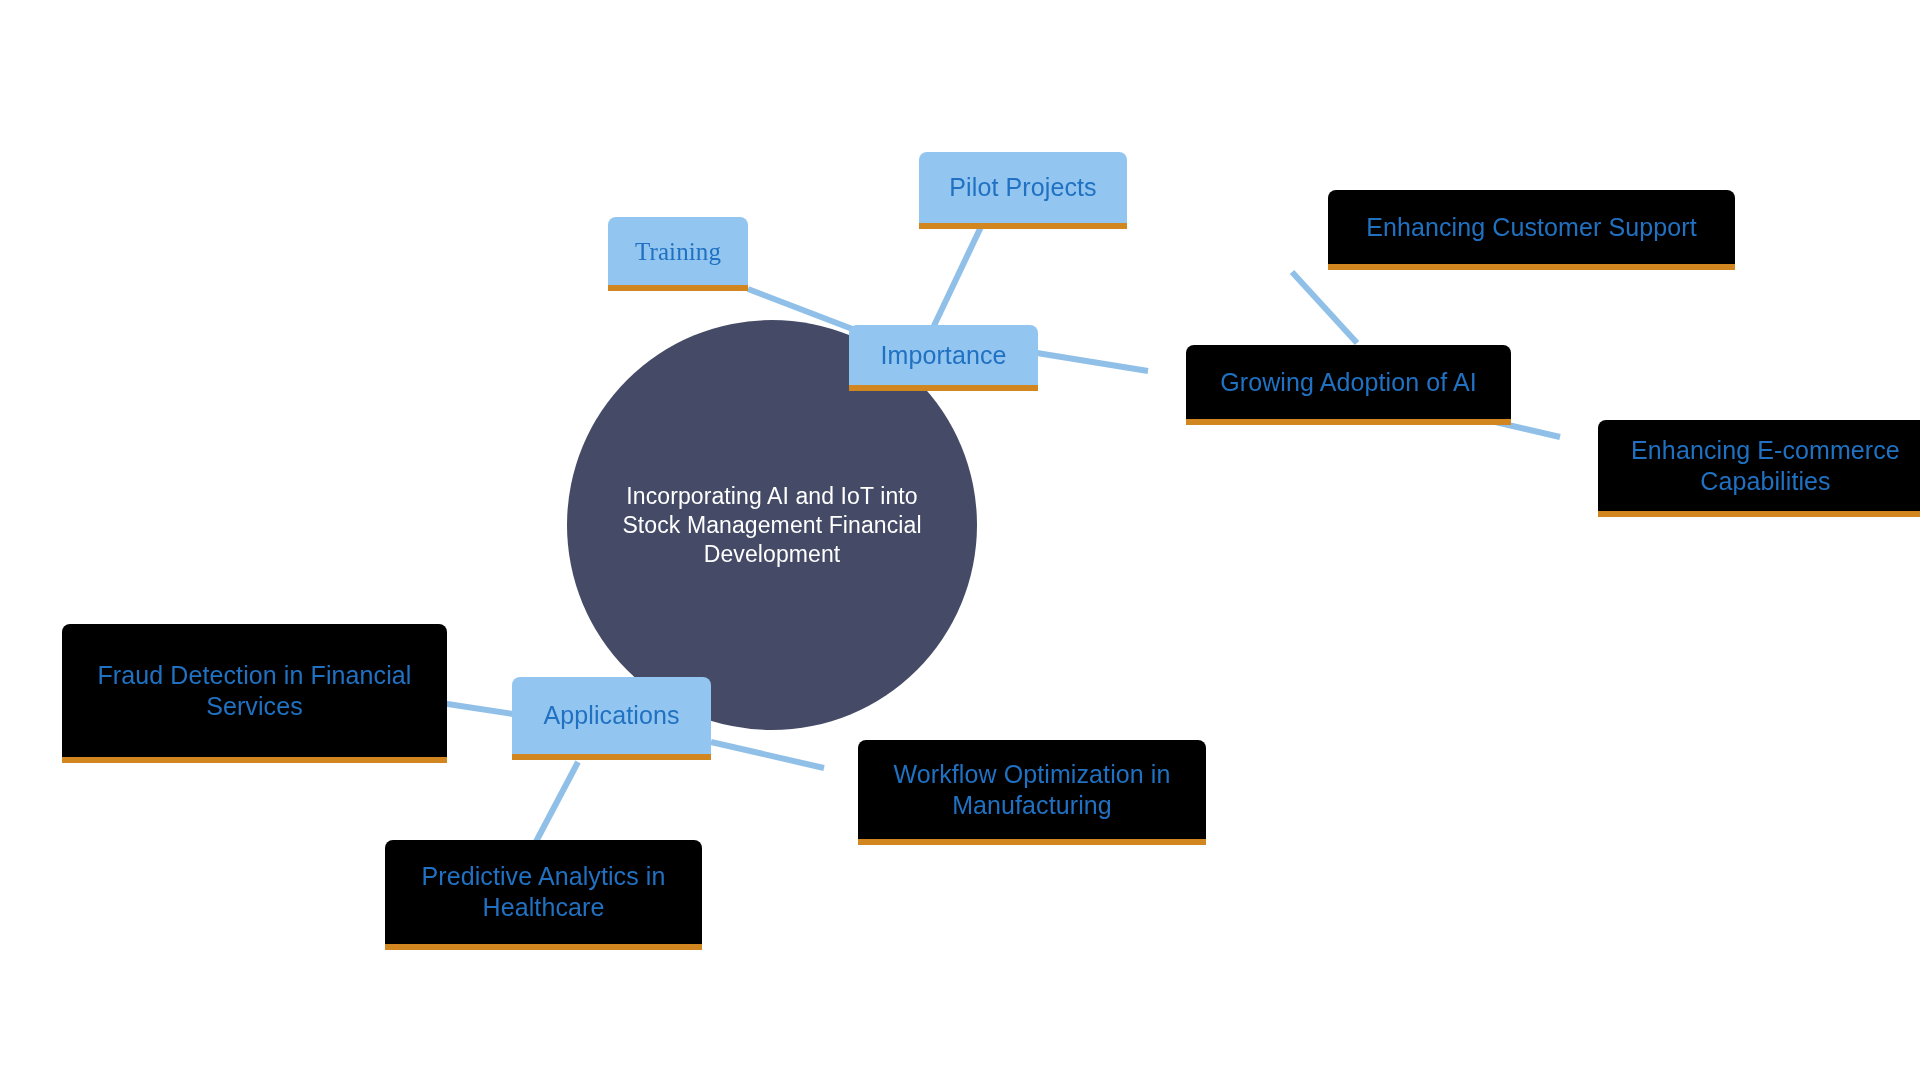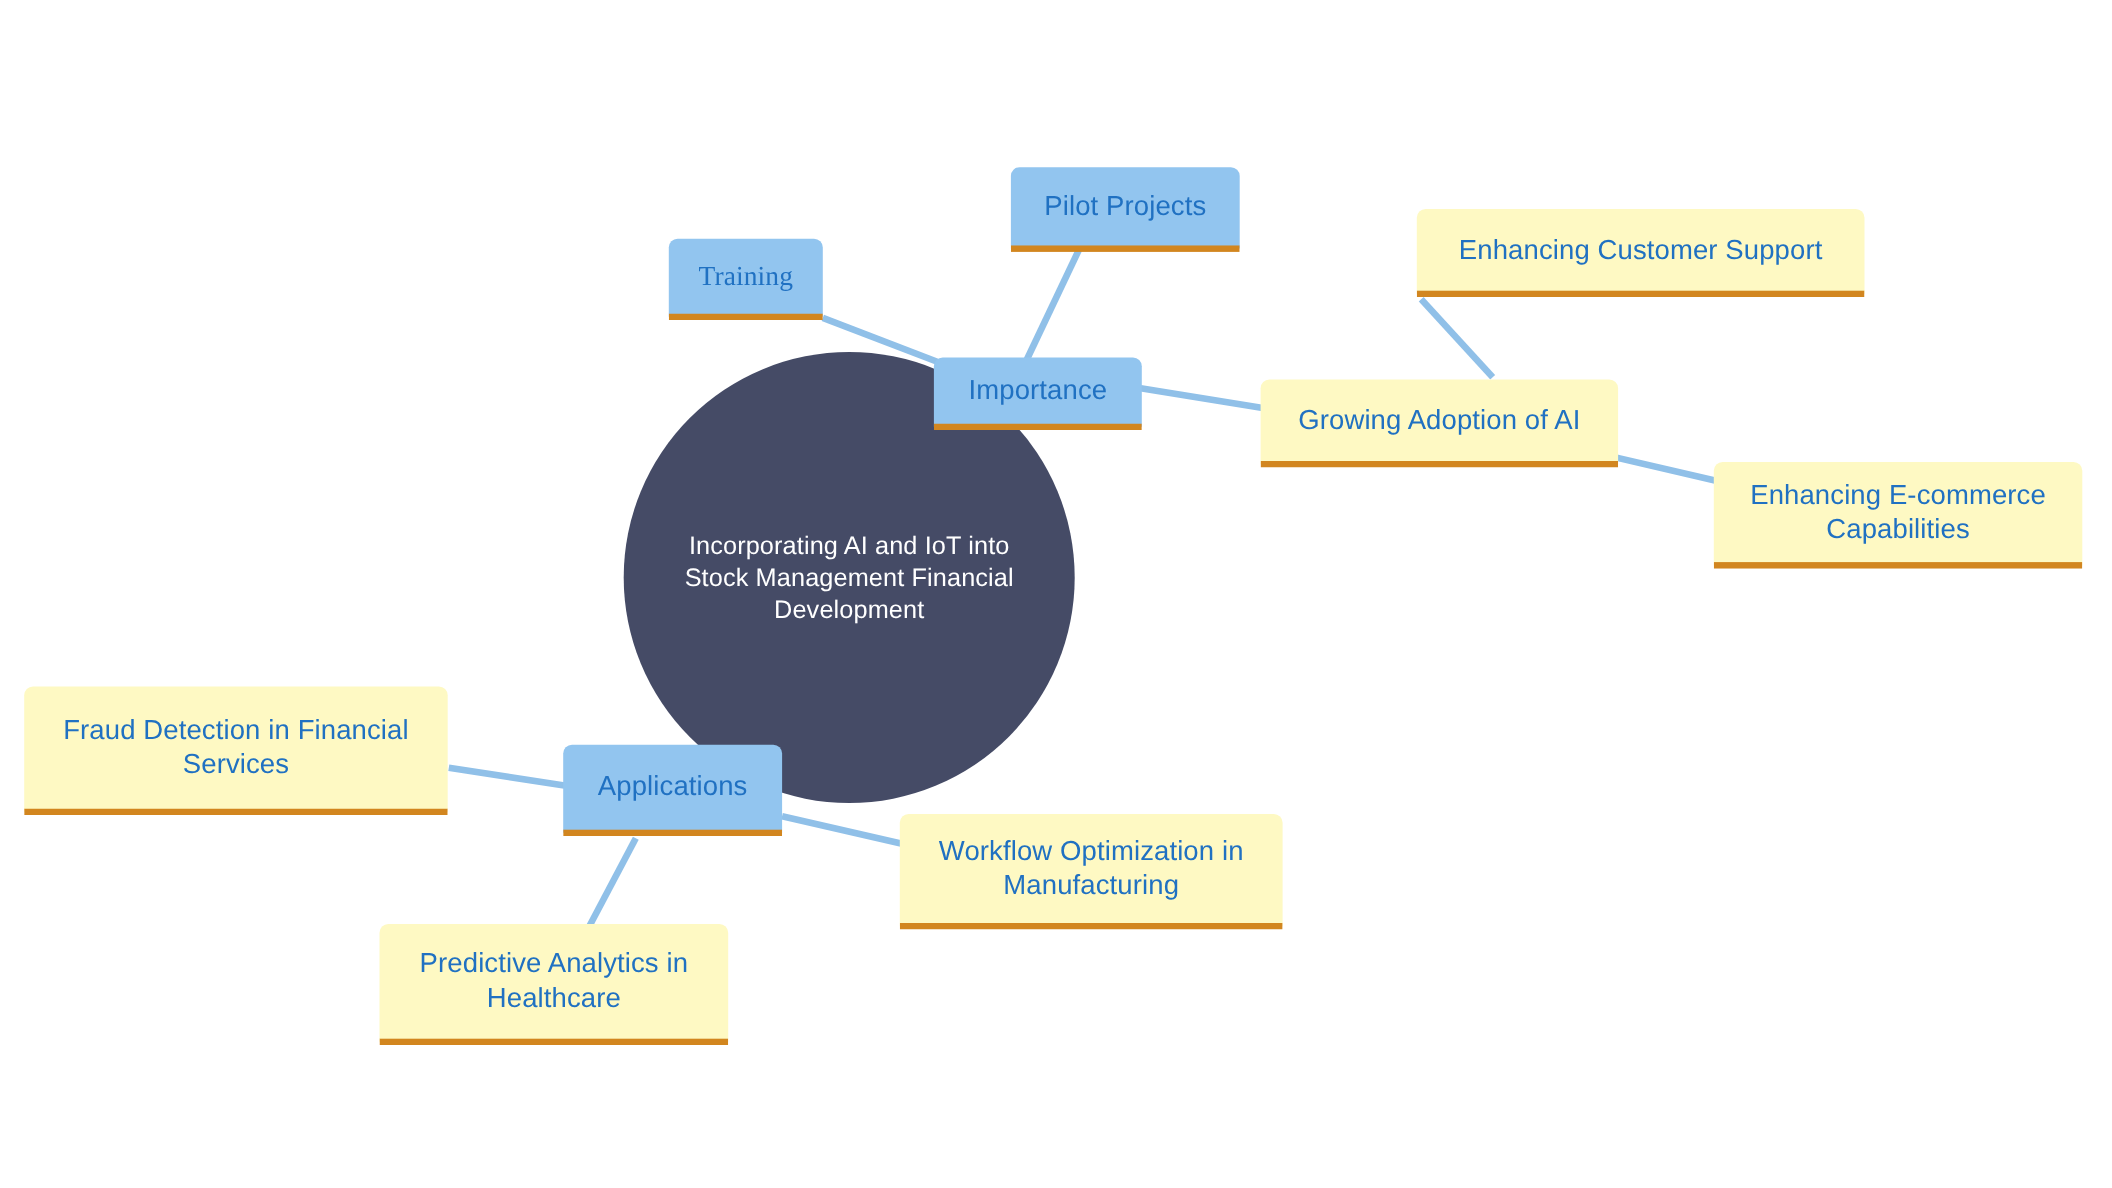--- a/index.html
+++ b/index.html
@@ -59,21 +59,21 @@
     z-index: 4;
   }
   .node-label {
     color: #2071c2;
     font-size: 25px;
     line-height: 31px;
     text-align: center;
     padding: 0 14px;
     letter-spacing: 0.1px;
   }
-  .node-l2 { background: #fef9c3; }
+  .node-l2 { background: #000000; margin-left: 40px; }
 </style>
 </head>
 <body>
 
 <div id="canvas">
 
   <svg id="edge-layer" viewBox="0 0 1920 1080" width="1920" height="1080">
     <g stroke="#90c0e8" stroke-width="6" fill="none" stroke-linecap="butt">
 
       <line x1="748" y1="289" x2="855" y2="330"></line>
@@ -119,21 +119,21 @@
   </div>
 
   <div class="node node-l2" style="left:1558px; top:420px; width:335px; height:97px;">
     <span class="node-label">Enhancing E-commerce Capabilities</span>
   </div>
 
   <div class="node" style="left:512px; top:677px; width:199px; height:83px;">
     <span class="node-label">Applications</span>
   </div>
 
-  <div class="node node-l2" style="left:22px; top:624px; width:385px; height:117px;">
+  <div class="node node-l2" style="left:22px; top:624px; width:385px; height:139px;">
     <span class="node-label">Fraud Detection in Financial Services</span>
   </div>
 
   <div class="node node-l2" style="left:345px; top:840px; width:317px; height:110px;">
     <span class="node-label">Predictive Analytics in Healthcare</span>
   </div>
 
   <div class="node node-l2" style="left:818px; top:740px; width:348px; height:105px;">
     <span class="node-label">Workflow Optimization in Manufacturing</span>
   </div>

